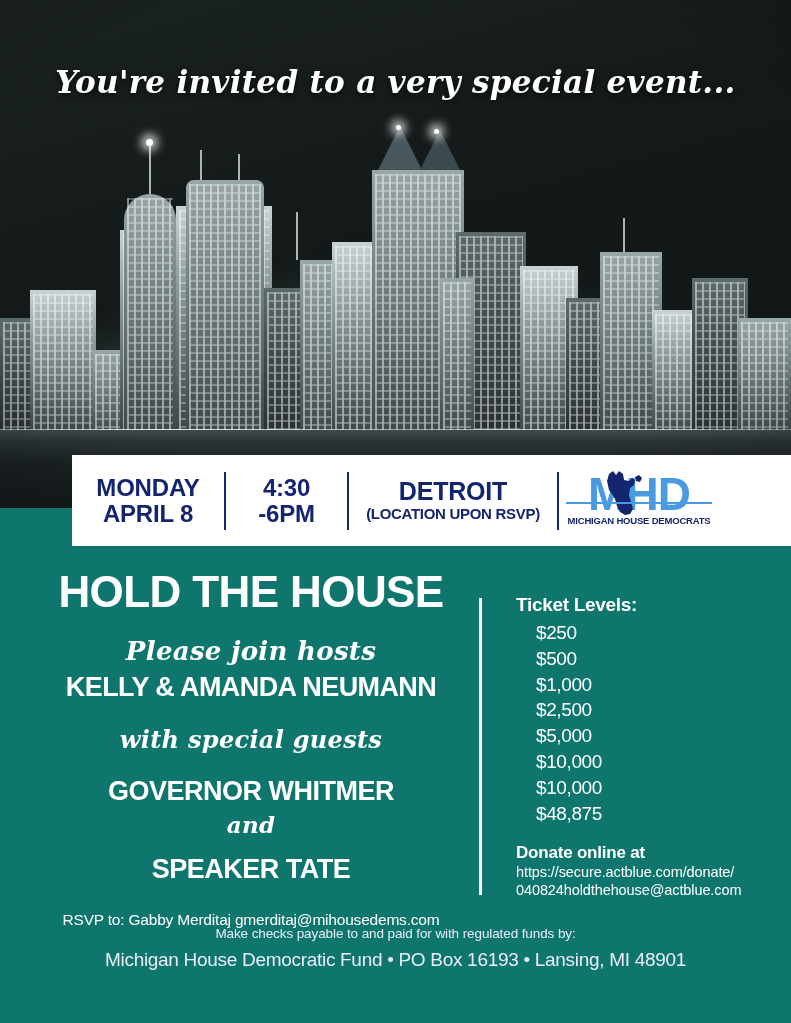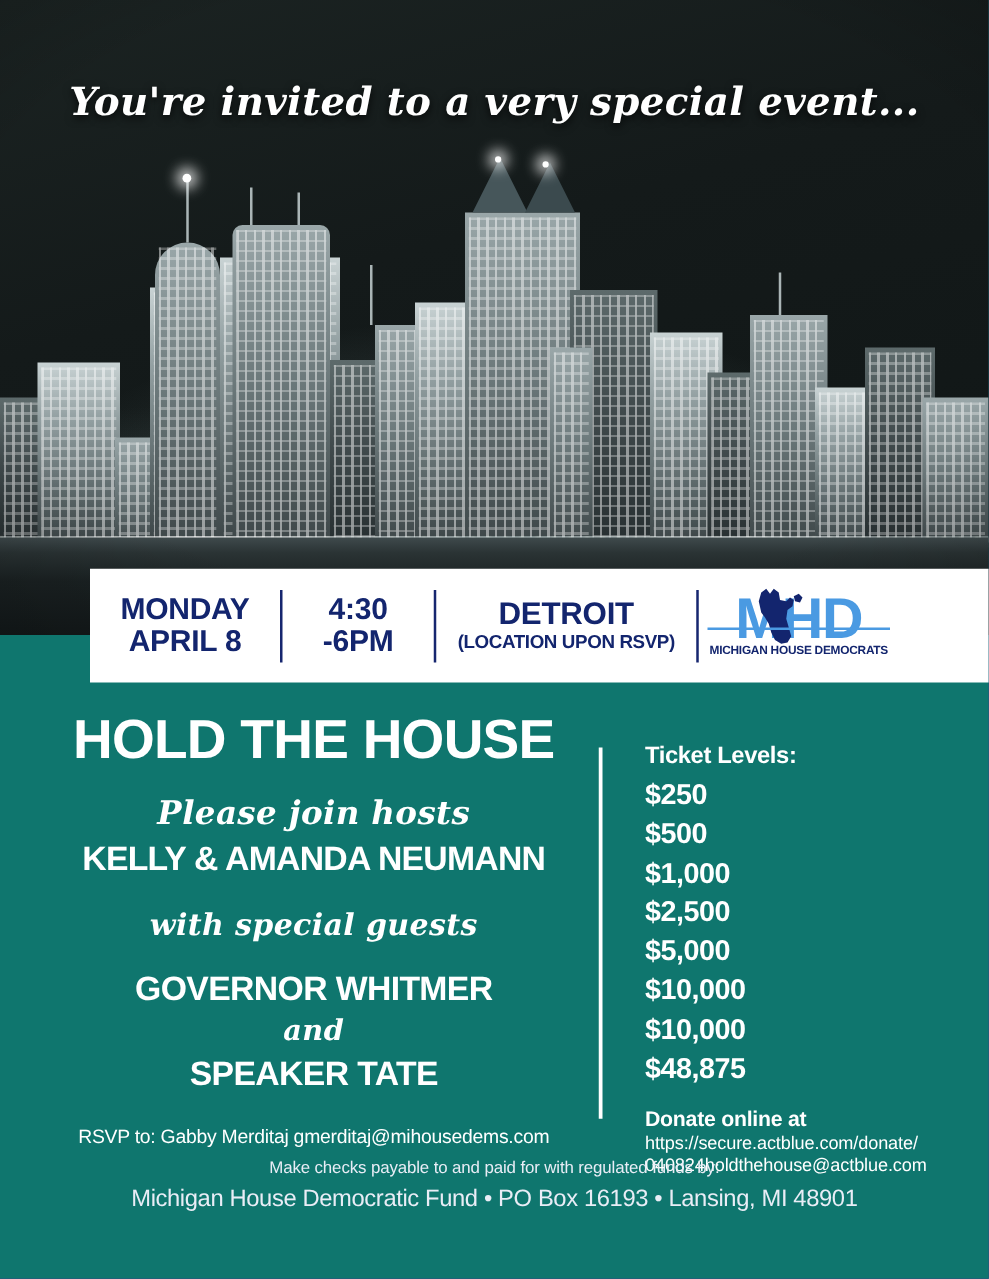--- a/index.html
+++ b/index.html
@@ -89,26 +89,26 @@
   .col-div{position:absolute;left:479px;top:52px;width:3px;height:297px;background:#fff;}
 
   .left-col{position:absolute;left:36px;top:24px;width:430px;text-align:center;color:#fff;}
   .title-main{font-size:44px;font-weight:700;letter-spacing:-.6px;line-height:1;}
   .script{font-family:"DejaVu Serif", serif;font-style:italic;font-weight:700;letter-spacing:.3px;}
   .hosts-script{font-size:26px;margin-top:22px;}
   .hosts-name{font-size:27px;font-weight:700;letter-spacing:-.6px;margin-top:6px;}
   .guests-script{font-size:24px;margin-top:22px;}
   .guest-1{font-size:27px;font-weight:700;letter-spacing:-.5px;margin-top:22px;}
   .and-script{font-size:23px;margin-top:4px;}
-  .guest-2{font-size:27px;font-weight:700;letter-spacing:-.5px;margin-top:6px;}
+  .guest-2{font-size:27px;font-weight:700;letter-spacing:-.5px;margin-top:16px;}
   .rsvp{font-size:15.5px;font-weight:400;margin-top:26px;letter-spacing:-.2px;}
 
   .right-col{position:absolute;left:516px;top:48px;width:262px;color:#fff;text-align:left;}
   .tl-head{font-size:19px;font-weight:700;letter-spacing:-.3px;margin-bottom:4px;}
-  .tl-item{font-size:23px;font-weight:700;letter-spacing:-.4px;line-height:1.36;}
+  .tl-item{font-size:19px;font-weight:400;letter-spacing:-.4px;line-height:1.36;margin-left:20px;}
   .donate-head{font-size:17px;font-weight:700;margin-top:16px;letter-spacing:-.2px;}
   .donate-url{font-size:14.5px;font-weight:400;line-height:1.26;letter-spacing:-.1px;}
 
   .footer{position:absolute;left:0;top:380px;width:791px;text-align:center;color:#e9edf6;}
   .ft-1{font-size:13.5px;letter-spacing:-.1px;}
   .ft-2{font-size:19px;margin-top:8px;letter-spacing:-.3px;}
   .ft-3{font-size:11px;margin-top:12px;letter-spacing:-.1px;}
 </style>
 </head>
 <body>

